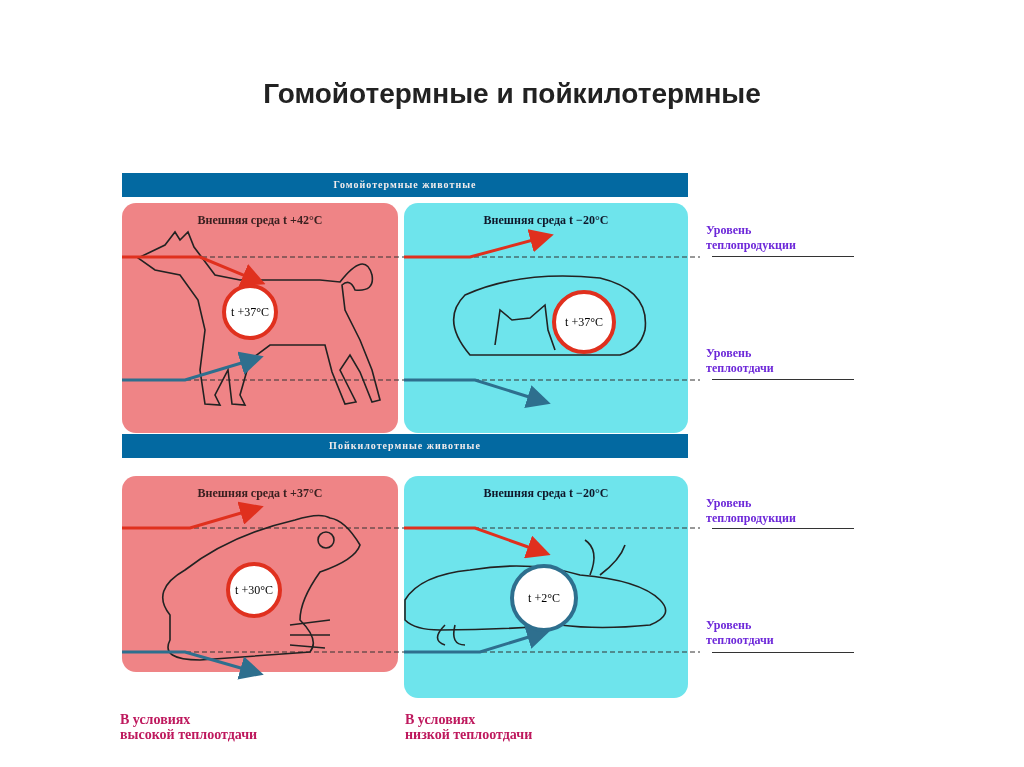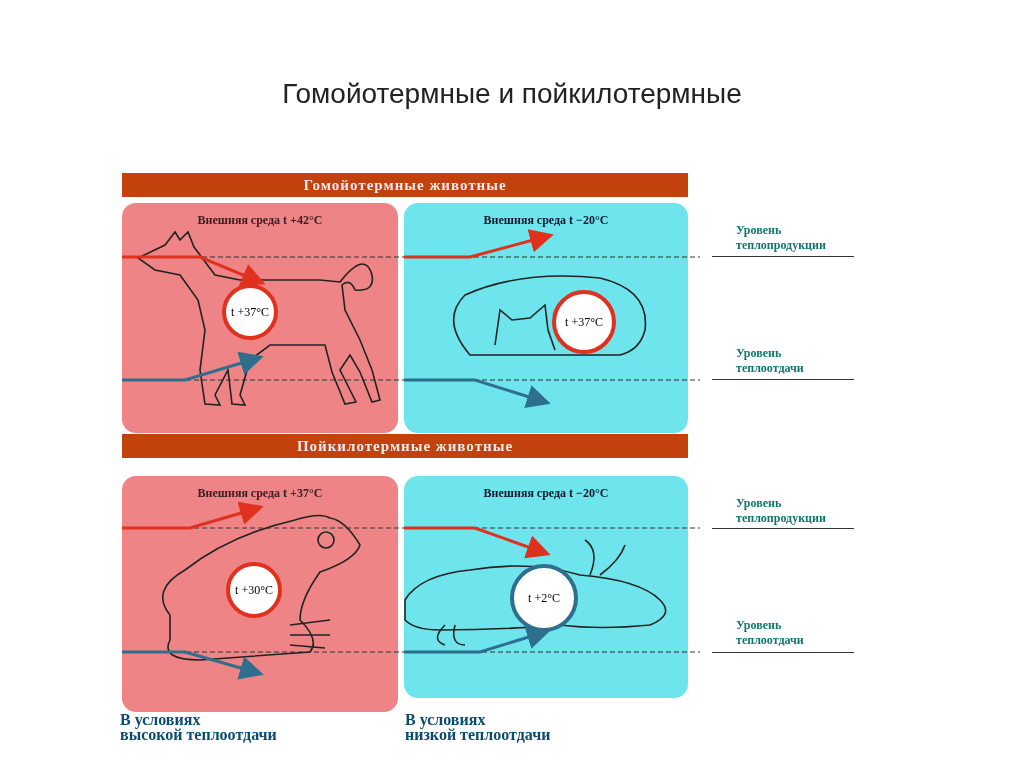--- a/index.html
+++ b/index.html
@@ -1,44 +1,44 @@
 <!DOCTYPE html>
 <html><head>
 <meta charset="utf-8">
 <style>
   html,body{margin:0;padding:0;background:#fff;}
   body{width:1024px;height:767px;position:relative;overflow:hidden;font-family:"Liberation Serif",serif;}
-  .title{position:absolute;left:0;width:1024px;top:78px;text-align:center;font-family:"Liberation Sans",sans-serif;font-weight:normal;font-size:28px;color:#222;}
-  .bar{position:absolute;left:122px;width:566px;height:24px;background:#c2410c;color:#f2ecec;font-weight:bold;font-size:15px;text-align:center;line-height:24px;letter-spacing:1px;}
+  .title{position:absolute;left:0;width:1024px;top:78px;text-align:center;font-family:"Liberation Sans",sans-serif;font-weight:bold;font-size:28px;color:#222;}
+  .bar{position:absolute;left:122px;width:566px;height:24px;background:#0369a1;color:#f2ecec;font-weight:bold;font-size:10px;text-align:center;line-height:24px;letter-spacing:1px;}
   .panel{position:absolute;border-radius:14px;}
   .hot{background:#ef8486;}
   .cold{background:#6ee4ec;}
   .env{position:absolute;top:10px;width:100%;text-align:center;font-weight:bold;font-size:12px;color:#3a2020;}
   .cold .env{color:#0f172a;}
-  .lab{position:absolute;left:736px;font-family:"Liberation Serif",serif;font-weight:bold;font-size:12px;color:#0f766e;line-height:15px;}
+  .lab{position:absolute;left:706px;font-family:"Liberation Serif",serif;font-weight:bold;font-size:12px;color:#6d28d9;line-height:15px;}
   .hline{position:absolute;left:712px;width:142px;height:1px;background:#333;}
-  .foot{position:absolute;font-weight:bold;font-size:16px;color:#0c4a6e;line-height:15px;}
+  .foot{position:absolute;font-weight:bold;font-size:14px;color:#be185d;line-height:15px;}
   svg.overlay{position:absolute;left:0;top:0;}
   .circle-text{font-family:"Liberation Serif",serif;font-size:12px;}
 </style>
 </head>
 <body>
 
 <div class="title">Гомойотермные и пойкилотермные</div>
 
 <div class="bar" style="top:173px">Гомойотермные животные</div>
 <div class="panel hot" style="left:122px;top:203px;width:276px;height:230px">
   <div class="env">Внешняя среда  t +42°C</div>
 </div>
 <div class="panel cold" style="left:404px;top:203px;width:284px;height:230px">
   <div class="env">Внешняя среда  t −20°C</div>
 </div>
 
 <div class="bar" style="top:434px">Пойкилотермные животные</div>
-<div class="panel hot" style="left:122px;top:476px;width:276px;height:236px">
+<div class="panel hot" style="left:122px;top:476px;width:276px;height:196px">
   <div class="env">Внешняя среда  t +37°C</div>
 </div>
 <div class="panel cold" style="left:404px;top:476px;width:284px;height:222px">
   <div class="env">Внешняя среда  t −20°C</div>
 </div>
 
 <svg class="overlay" width="1024" height="767">
   <defs>
     <marker id="ar" markerWidth="8" markerHeight="8" refX="6" refY="4" orient="auto">
         <path d="M0,0 L8,4 L0,8 z" fill="#e0301e"></path>

